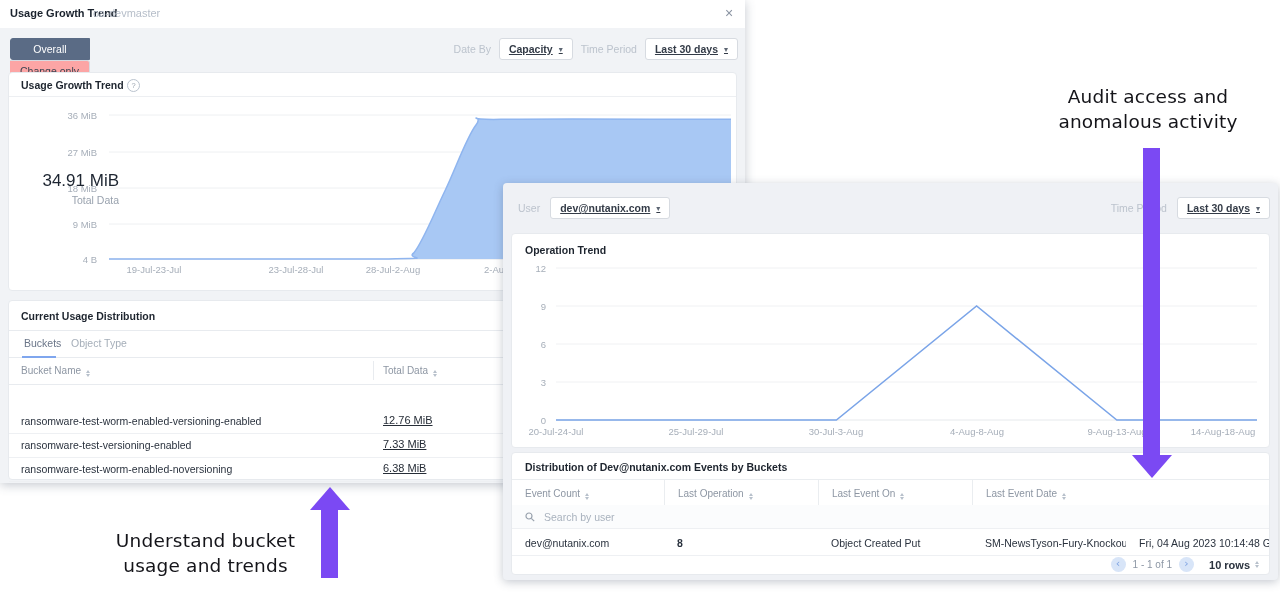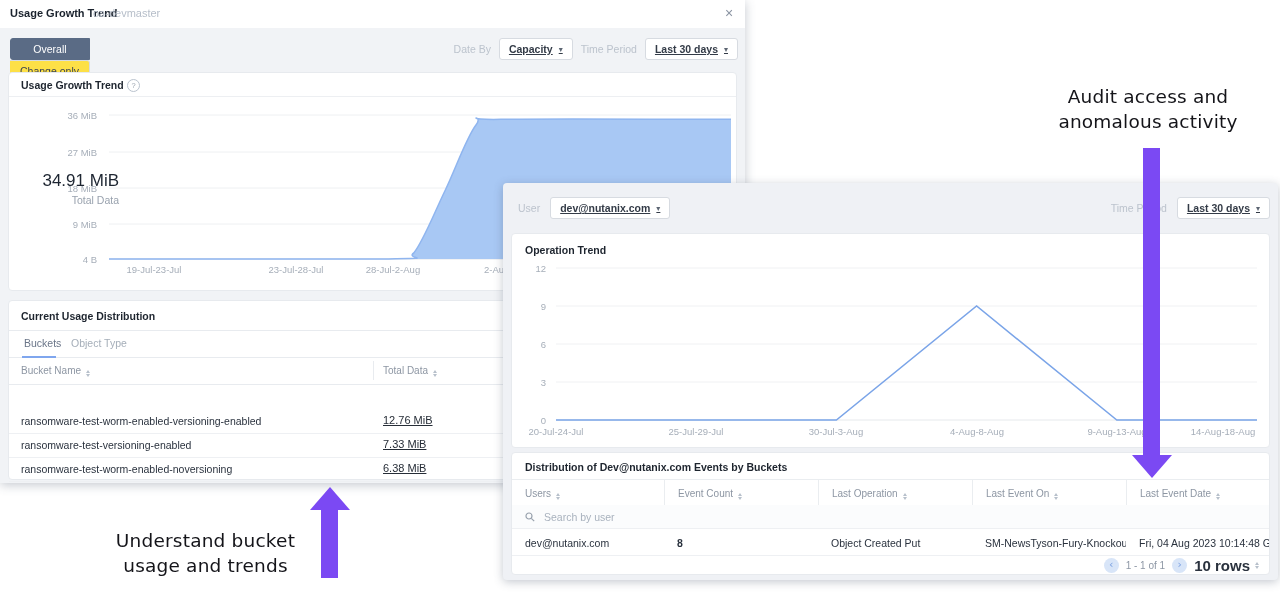--- a/index.html
+++ b/index.html
@@ -8,21 +8,21 @@
   .panel{position:absolute;background:#fff;box-shadow:0 2px 10px rgba(60,72,95,.30);}
   
   .panel.left{left:0;top:0;width:745px;height:483px;z-index:1;}
   .titlebar{position:absolute;left:0;top:0;width:745px;height:28px;background:#fff;}
   .tb-title{position:absolute;left:10px;top:7px;font-size:11px;font-weight:bold;color:#1a222d;}
   .tb-sub{position:absolute;left:93px;top:7px;font-size:11px;color:#b6bec9;}
   .close{position:absolute;right:6px;top:3px;width:20px;height:20px;border:0;background:none;
     font-size:14px;color:#8a93a2;cursor:pointer;line-height:20px;padding:0;}
   .lp-body{position:absolute;left:0;top:28px;width:745px;height:455px;background:#f1f3f6;}
   .toggle{position:absolute;left:10px;top:10px;display:flex;flex-direction:column;}
-  .tg{height:22px;padding:0 10px;font-size:10.5px;border:1px solid #d7dbe1;background:#fde047;
+  .tg{height:22px;padding:0 10px;font-size:10.5px;border:1px solid #d7dbe1;background:#fca5a5;
     color:#3a4250;cursor:pointer;font-family:inherit;}
   .tg.on{background:#5a6b85;border-color:#5a6b85;color:#fff;border-radius:3px 0 0 3px;}
   .tg.off{border-left:0;border-radius:0 3px 3px 0;}
   .lp-toolbar{position:absolute;right:7px;top:10px;display:flex;align-items:center;gap:8px;}
   .mut{font-size:10.5px;color:#bcc3cd;}
   .dd{height:22px;padding:0 9px;font-size:10.5px;font-weight:bold;color:#333b47;background:#fff;
     border:1px solid #d7dbe1;border-radius:3px;display:flex;align-items:center;gap:6px;cursor:pointer;
     font-family:inherit;text-decoration:underline;}
   .caret{font-size:8px;color:#5d6673;font-family:"DejaVu Sans",sans-serif;}
   .card{position:absolute;background:#fff;border:1px solid #e7eaee;border-radius:4px;box-sizing:border-box;}
@@ -78,21 +78,21 @@
   .ev-search{top:52px;height:24px;background:#fbfcfd;border-bottom:1px solid #eef0f3;display:flex;
     align-items:center;padding-left:13px;box-sizing:border-box;gap:7px;position:absolute;left:0;right:0;}
   .ev-search input{border:0;background:none;outline:none;font-size:10.5px;width:220px;font-family:inherit;}
   .ev-search input::placeholder{color:#a9b2be;}
   .ev-row{top:76px;height:26px;border-bottom:1px solid #eef0f3;cursor:pointer;}
   .ev-row .cell{font-size:10.5px;color:#2a323e;padding:8px 0 0 13px;white-space:nowrap;overflow:hidden;}
   .pager{position:absolute;right:10px;top:104px;display:flex;align-items:center;gap:7px;}
   .pgbtn{width:15px;height:15px;border-radius:50%;background:#d8e5f8;color:#7fa3e2;font-size:11px;
     text-align:center;line-height:14px;cursor:pointer;font-family:"DejaVu Sans",sans-serif;}
   .pgrange{font-size:10px;color:#8d97a5;}
-  .rowssel{display:flex;align-items:center;margin-left:0;font-size:15px;font-weight:bold;color:#2a323e;cursor:pointer;}
+  .rowssel{display:flex;align-items:center;margin-left:8px;font-size:11px;font-weight:bold;color:#2a323e;cursor:pointer;}
   
   .annot{position:absolute;z-index:5;text-align:center;font-family:"DejaVu Sans",sans-serif;
     font-size:18.5px;line-height:25px;color:#141419;font-weight:500;letter-spacing:.2px;}
   .annot.tr{left:1020px;top:84px;width:256px;}
   .annot.bl{left:78px;top:528px;width:255px;}
   .arrow-shaft{position:absolute;z-index:5;width:17px;background:#7b49f3;}
   .arrow-head{position:absolute;z-index:5;width:0;height:0;}
   #arrow-down-shaft{left:1143px;top:148px;height:307px;}
   #arrow-down-head{left:1132px;top:455px;border-left:20px solid transparent;border-right:20px solid transparent;
     border-top:23px solid #7b49f3;}
@@ -232,24 +232,20 @@
       <span class="op-xtick" style="left:139px">25-Jul-29-Jul</span>
       <span class="op-xtick" style="left:279px">30-Jul-3-Aug</span>
       <span class="op-xtick" style="left:420px">4-Aug-8-Aug</span>
       <span class="op-xtick" style="left:560px">9-Aug-13-Aug</span>
       <span class="op-xtick" style="left:666px">14-Aug-18-Aug</span>
     </div>
 
     <div class="card events-card">
       <span class="ev-title">Distribution of Dev@nutanix.com Events by Buckets</span>
       <div class="ev-grid ev-head">
-        <span class="cell"><span>Users</span><span class="sort">
-              <b class="u"></b>
-              <b class="d"></b>
-            </span></span>
         <span class="cell"><span>Event Count</span><span class="sort">
               <b class="u"></b>
               <b class="d"></b>
             </span></span>
         <span class="cell"><span>Last Operation</span><span class="sort">
               <b class="u"></b>
               <b class="d"></b>
             </span></span>
         <span class="cell"><span>Last Event On</span><span class="sort">
               <b class="u"></b>

